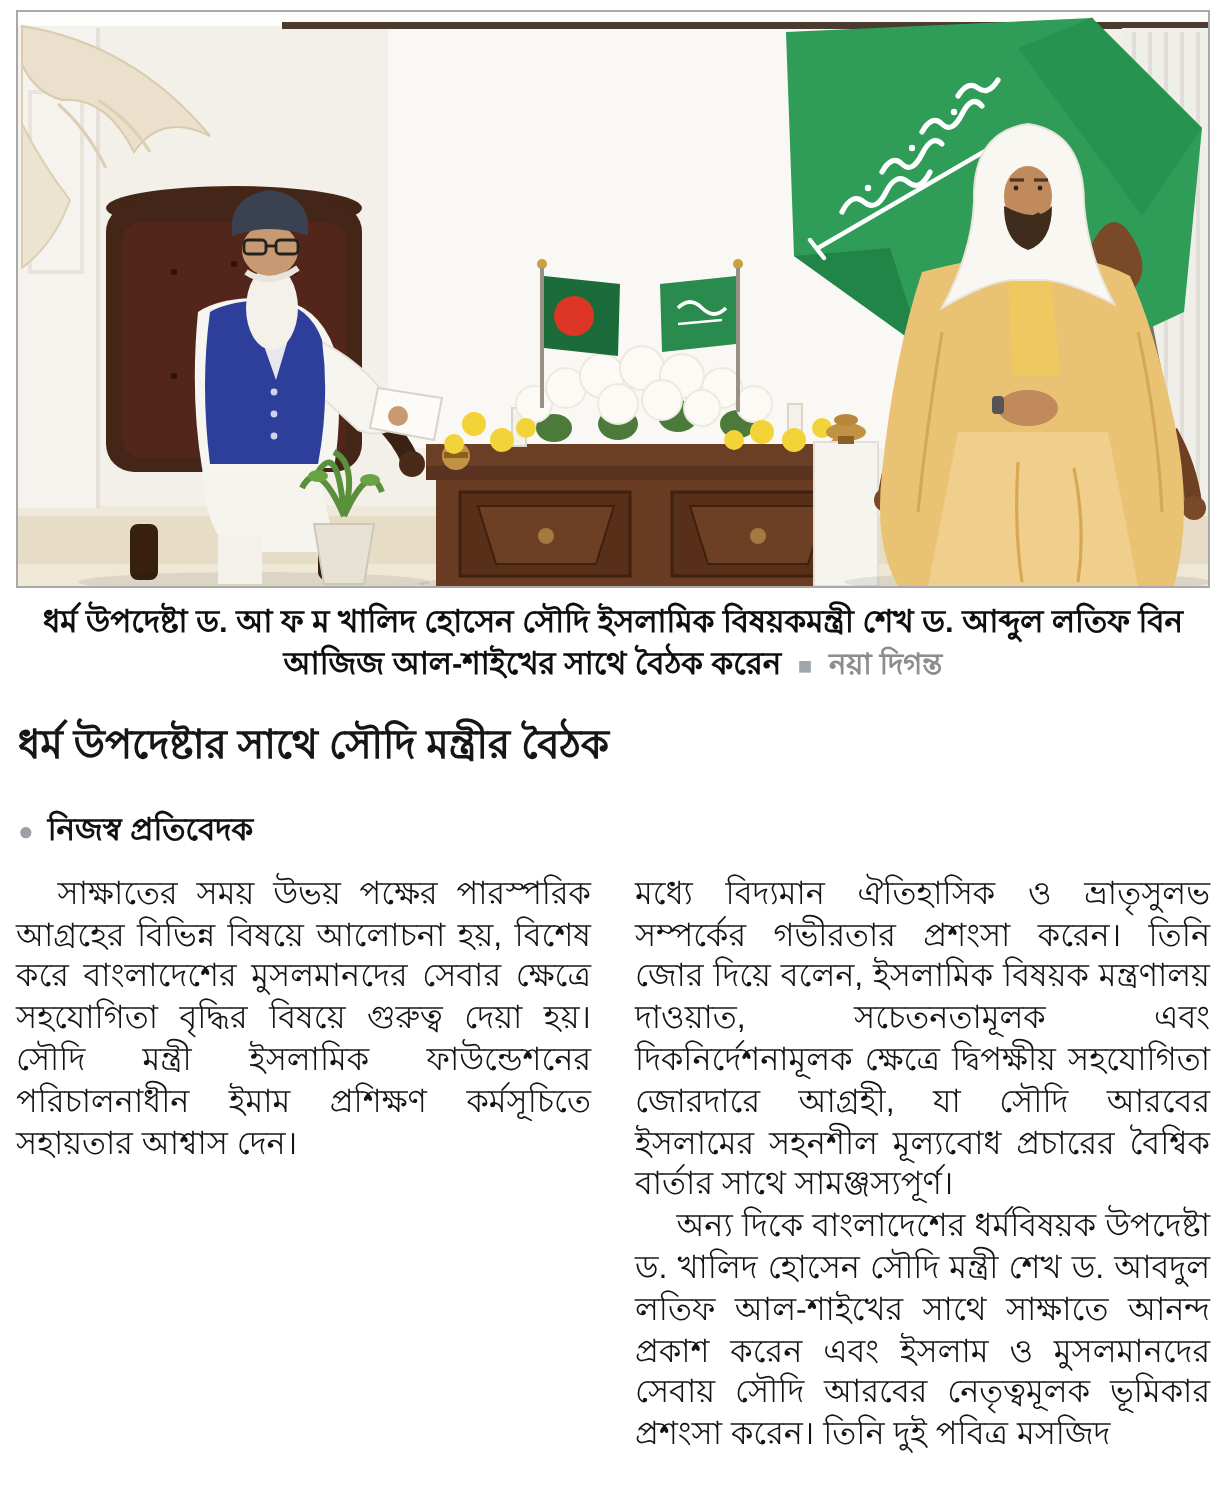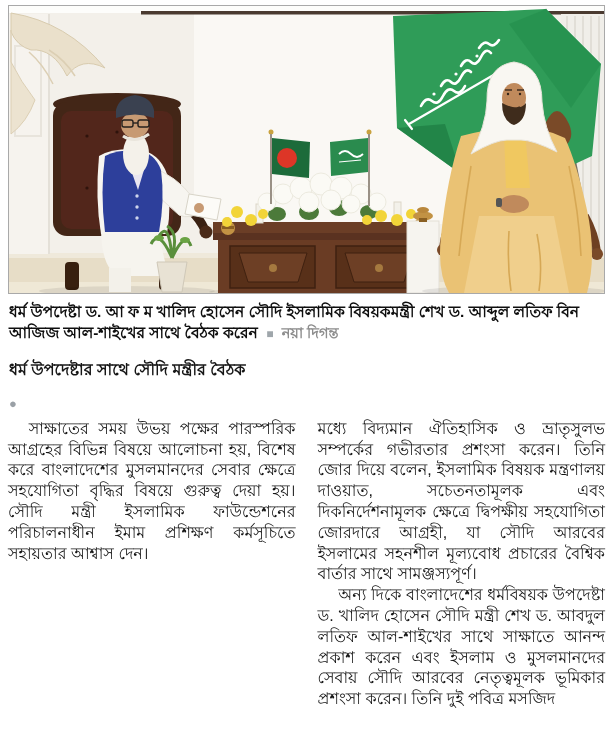--- a/index.html
+++ b/index.html
@@ -12,26 +12,26 @@
   
   .photo-frame{
     width:597px;height:289px;box-sizing:border-box;
     border:1px solid #a9a9a9;background:#f3f0ea;
   }
   .photo-frame svg{display:block;}
   
   .caption{
     margin:7px 1px 0 1px;
     font-size:15.5px;font-weight:700;line-height:1.38;color:#0e0e0e;
-    text-align:left;
+    text-align:center;
   }
   .credit-marker{color:#9fa6ab;font-size:12px;padding:0 4px;font-style:normal;}
   .credit{color:#8d8d8d;font-weight:700;font-size:14.5px;}
   
-  .kicker{margin:13px 1px 0 1px;font-size:16px;font-weight:600;color:#161616;}
+  .kicker{margin:13px 1px 0 1px;font-size:20px;font-weight:600;color:#161616;}
   .headline{
     margin:4px 0 0 0;font-size:36px;font-weight:800;line-height:1.08;
     letter-spacing:-0.5px;color:#000;
   }
   .byline{margin:13px 1px 0 1px;display:flex;align-items:center;gap:7px;
     font-size:15.5px;font-weight:700;color:#111;}
   .byline-bullet{color:#9aa0a6;font-size:13px;line-height:1;}
   
   .body-cols{display:flex;gap:22px;margin-top:9px;}
   .col{flex:1;min-width:0;font-size:16px;line-height:1.3;text-align:justify;color:#141414;}
@@ -247,20 +247,21 @@
   <figcaption class="caption">
     <span>ধর্ম উপদেষ্টা ড. আ ফ ম খালিদ হোসেন সৌদি ইসলামিক বিষয়কমন্ত্রী শেখ ড. আব্দুল লতিফ বিন আজিজ আল-শাইখের সাথে বৈঠক করেন</span>
     <span class="credit-marker">■</span>
     <span class="credit">নয়া দিগন্ত</span>
   </figcaption>
 
   <div class="kicker">ধর্ম উপদেষ্টার সাথে সৌদি মন্ত্রীর বৈঠক</div>
 
   <div class="byline">
     <span class="byline-bullet">●</span>
+    <span>নিজস্ব প্রতিবেদক</span>
   </div>
 
   <div class="body-cols">
     <div class="col">
       <p class="para indent">সাক্ষাতের সময় উভয় পক্ষের পারস্পরিক আগ্রহের বিভিন্ন বিষয়ে আলোচনা হয়, বিশেষ করে বাংলাদেশের মুসলমানদের সেবার ক্ষেত্রে সহযোগিতা বৃদ্ধির বিষয়ে গুরুত্ব দেয়া হয়। সৌদি মন্ত্রী ইসলামিক ফাউন্ডেশনের পরিচালনাধীন ইমাম প্রশিক্ষণ কর্মসূচিতে সহায়তার আশ্বাস দেন।</p>
 
     </div>
     <div class="col">
       <p class="para">মধ্যে বিদ্যমান ঐতিহাসিক ও ভ্রাতৃসুলভ সম্পর্কের গভীরতার প্রশংসা করেন। তিনি জোর দিয়ে বলেন, ইসলামিক বিষয়ক মন্ত্রণালয় দাওয়াত, সচেতনতামূলক এবং দিকনির্দেশনামূলক ক্ষেত্রে দ্বিপক্ষীয় সহযোগিতা জোরদারে আগ্রহী, যা সৌদি আরবের ইসলামের সহনশীল মূল্যবোধ প্রচারের বৈশ্বিক বার্তার সাথে সামঞ্জস্যপূর্ণ।</p>
       <p class="para indent">

